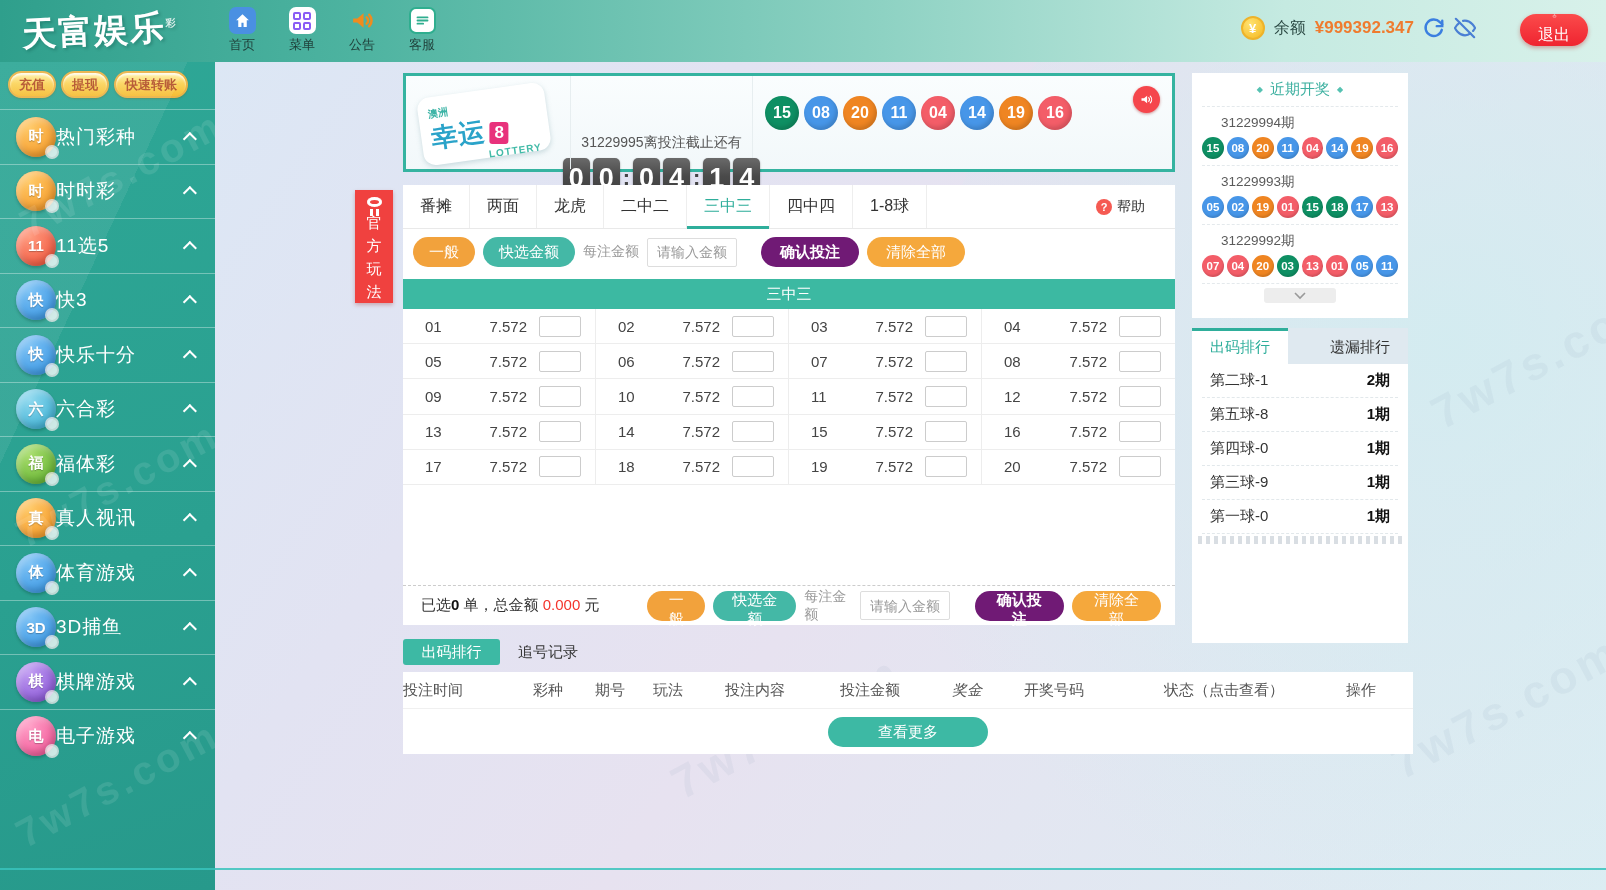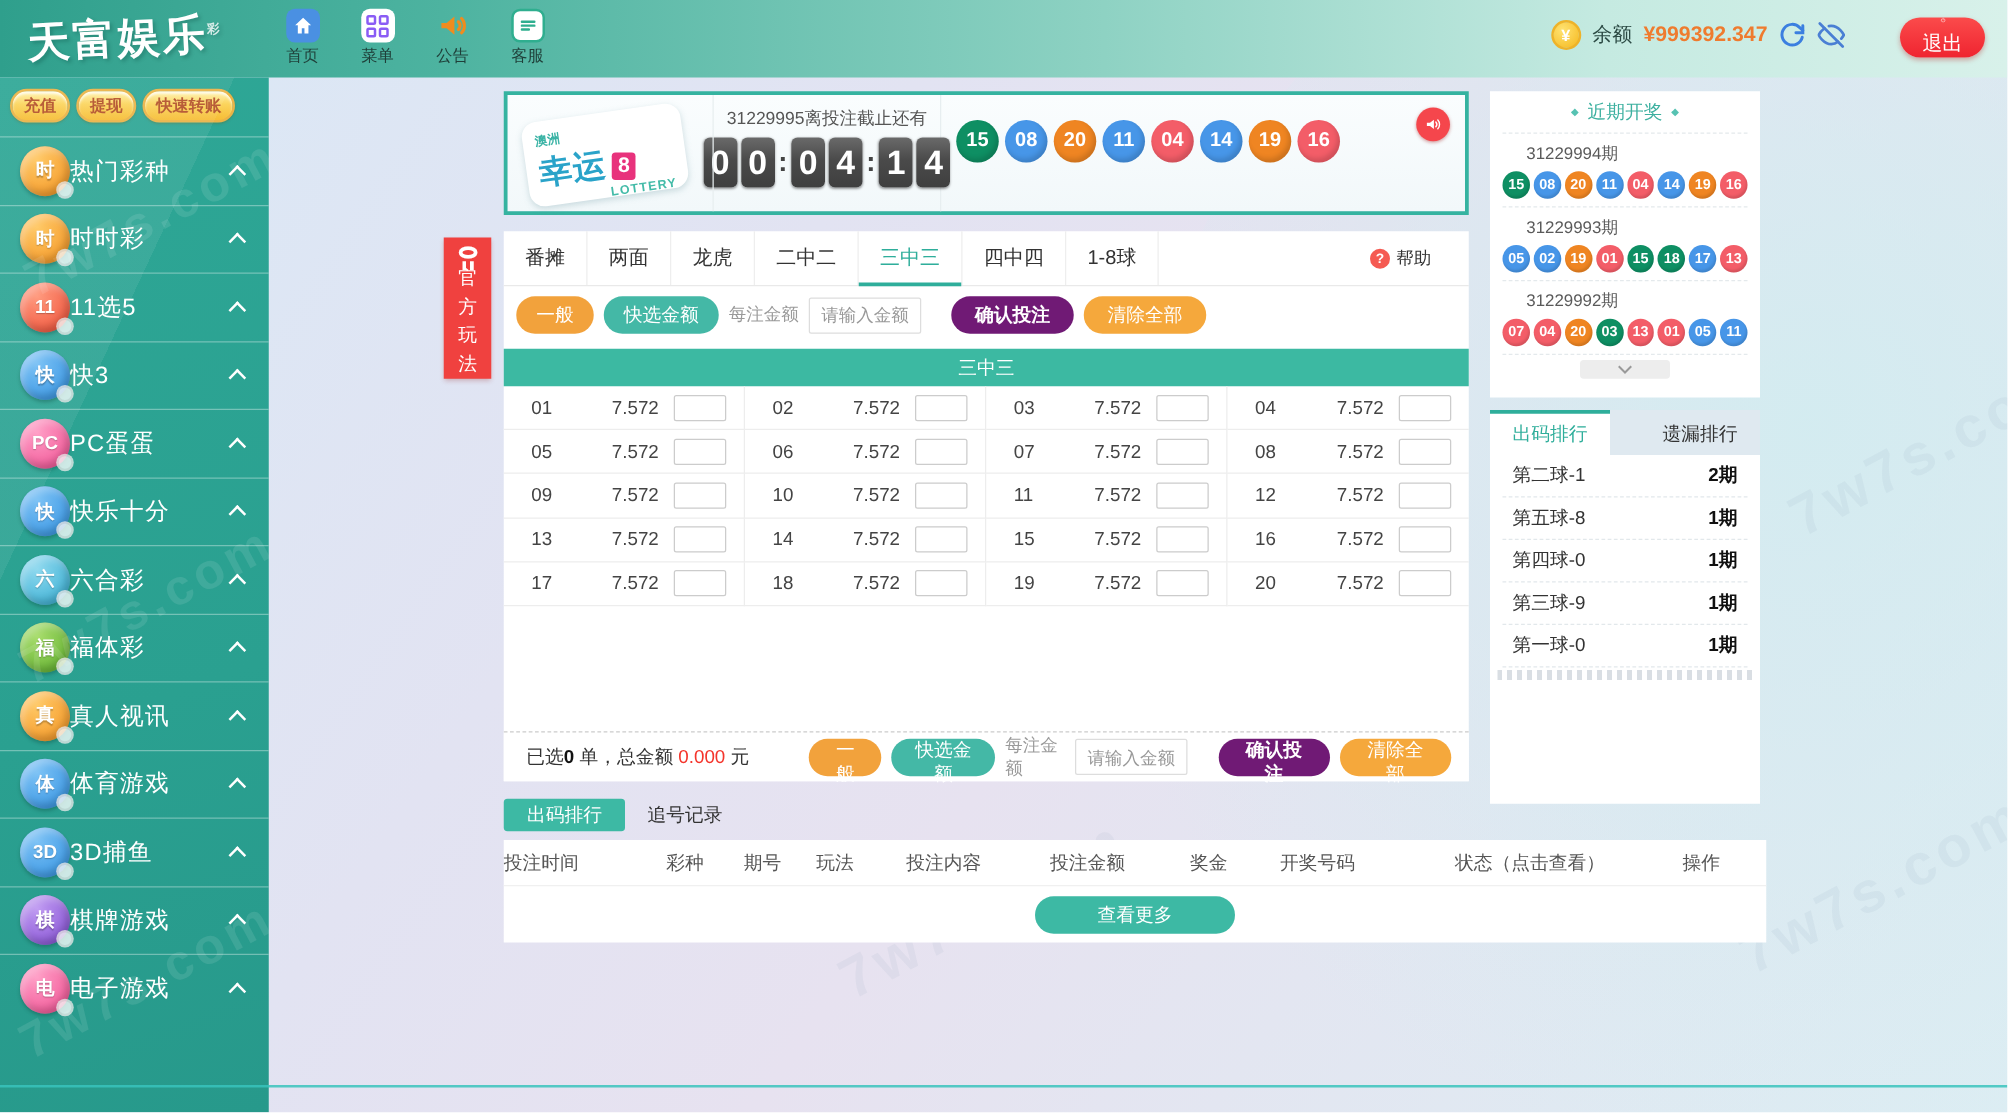--- a/index.html
+++ b/index.html
@@ -74,21 +74,21 @@
   .banner { position:absolute; left:403px; top:73px; width:772px; height:99px; border:3px solid #35b3a0;
     background:linear-gradient(180deg,#fafdfe,#f2f8fa); display:flex; }
   .bn-logo { width:165px; position:relative; border-right:1px solid #e7eef0; }
   .blob { position:absolute; left:14px; top:14px; width:128px; height:68px; background:#fff; border-radius:12px;
     transform:rotate(-8deg); box-shadow:0 2px 5px rgba(120,160,170,.35); padding:6px 10px; }
   .blob .rg { font-size:10px; color:#3ab3a5; font-weight:bold; }
   .blob .nm { font-size:26px; font-weight:900; color:#2aa3c9; letter-spacing:1px; display:inline-block;}
   .blob .e8 { display:inline-block; background:#e8327c; color:#fff; font-size:17px; font-weight:bold; padding:1px 5px; border-radius:3px; transform:rotate(8deg); }
   .blob .lt { font-size:10px; color:#43bba8; font-weight:bold; text-align:right; letter-spacing:1px; }
   .bn-count { width:182px; border-right:1px solid #e7eef0; display:flex; flex-direction:column; align-items:center; padding-top:10px; }
-  .cd-lbl { font-size:14px; color:#555; }
+  .cd-lbl { font-size:14px; color:#555;margin-top:48px; }
   .cd-digits { margin-top:6px; display:flex; align-items:center; gap:3px; }
   .cd-digits .dg { width:27px; height:40px; border-radius:5px; color:#fff; font-size:27px; font-weight:bold;
     display:flex; align-items:center; justify-content:center;
     background:linear-gradient(180deg,#6a6a6a,#4a4a4a 45%,#3f3f3f); box-shadow:0 1px 2px rgba(0,0,0,.4);}
   .cd-digits .cl { color:#444; font-size:22px; font-weight:bold; }
   .bn-result { flex:1; position:relative; padding-top:10px; }
   .rs-top { display:flex; align-items:center; gap:8px; margin-left:12px; }
   .rs-issue { font-size:15px; color:#444; }
   .bars { display:flex; align-items:flex-end; gap:2px; height:13px; }
   .bars i { width:3px; background:#e8574a; }
@@ -153,21 +153,21 @@
   .rec-tabs { position:absolute; left:403px; top:639px; display:flex; align-items:center; gap:18px; }
   .rec-tab-active { width:97px; height:26px; background:#3db9a4; color:#fff; font-size:15px; border-radius:3px;
     display:flex; align-items:center; justify-content:center; cursor:pointer; }
   .rec-tab { font-size:15px; color:#333; cursor:pointer; }
   .rec-table { position:absolute; left:403px; top:672px; width:1010px; height:82px; background:#fff; }
   .rec-head { height:37px; display:flex; align-items:center; border-bottom:1px solid #f0f0f0; }
   .rec-head span { font-size:15px; color:#555; }
   .rec-head span:nth-child(1){ width:130px; }
   .rec-head span:nth-child(2){ width:62px; } .rec-head span:nth-child(3){ width:58px; }
   .rec-head span:nth-child(4){ width:72px; } .rec-head span:nth-child(5){ width:115px; }
-  .rec-head span:nth-child(6){ width:112px; } .rec-head span:nth-child(7){ width:72px; }
+  .rec-head span:nth-child(6){ width:112px; } .rec-head span:nth-child(7){ width:72px;font-style:italic; }
   .rec-head span:nth-child(8){ width:140px; } .rec-head span:nth-child(9){ width:182px; }
   .rec-head span:nth-child(10){ width:47px; }
   .morebtn { margin:8px auto 0; width:160px; height:30px; border-radius:16px; background:#3db9a4; color:#fff;
     font-size:15px; display:flex; align-items:center; justify-content:center; cursor:pointer; }
 
   
   .recent { position:absolute; left:1192px; top:73px; width:216px; height:245px; background:#fff; padding:0 10px; }
   .rc-title { height:34px; display:flex; align-items:center; justify-content:center; gap:7px;
     color:#3db0a0; font-size:15px; border-bottom:1px dashed #e4e9ec; }
   .rc-title .dm { font-size:8px; color:#56c2b2; }
@@ -293,27 +293,20 @@
           <span class="chev-up"></span>
       </div>
       <div class="side-item">
         <span class="ball-ic" data-color="blue">
             <i>快</i>
           </span>
         <span class="side-label">快3</span>
           <span class="chev-up"></span>
       </div>
       <div class="side-item">
-        <span class="ball-ic" data-color="pink">
-            <i>PC</i>
-          </span>
-        <span class="side-label">PC蛋蛋</span>
-          <span class="chev-up"></span>
-      </div>
-      <div class="side-item">
         <span class="ball-ic" data-color="blue">
             <i>快</i>
           </span>
         <span class="side-label">快乐十分</span>
           <span class="chev-up"></span>
       </div>
       <div class="side-item">
         <span class="ball-ic" data-color="cyan">
             <i>六</i>
           </span>

